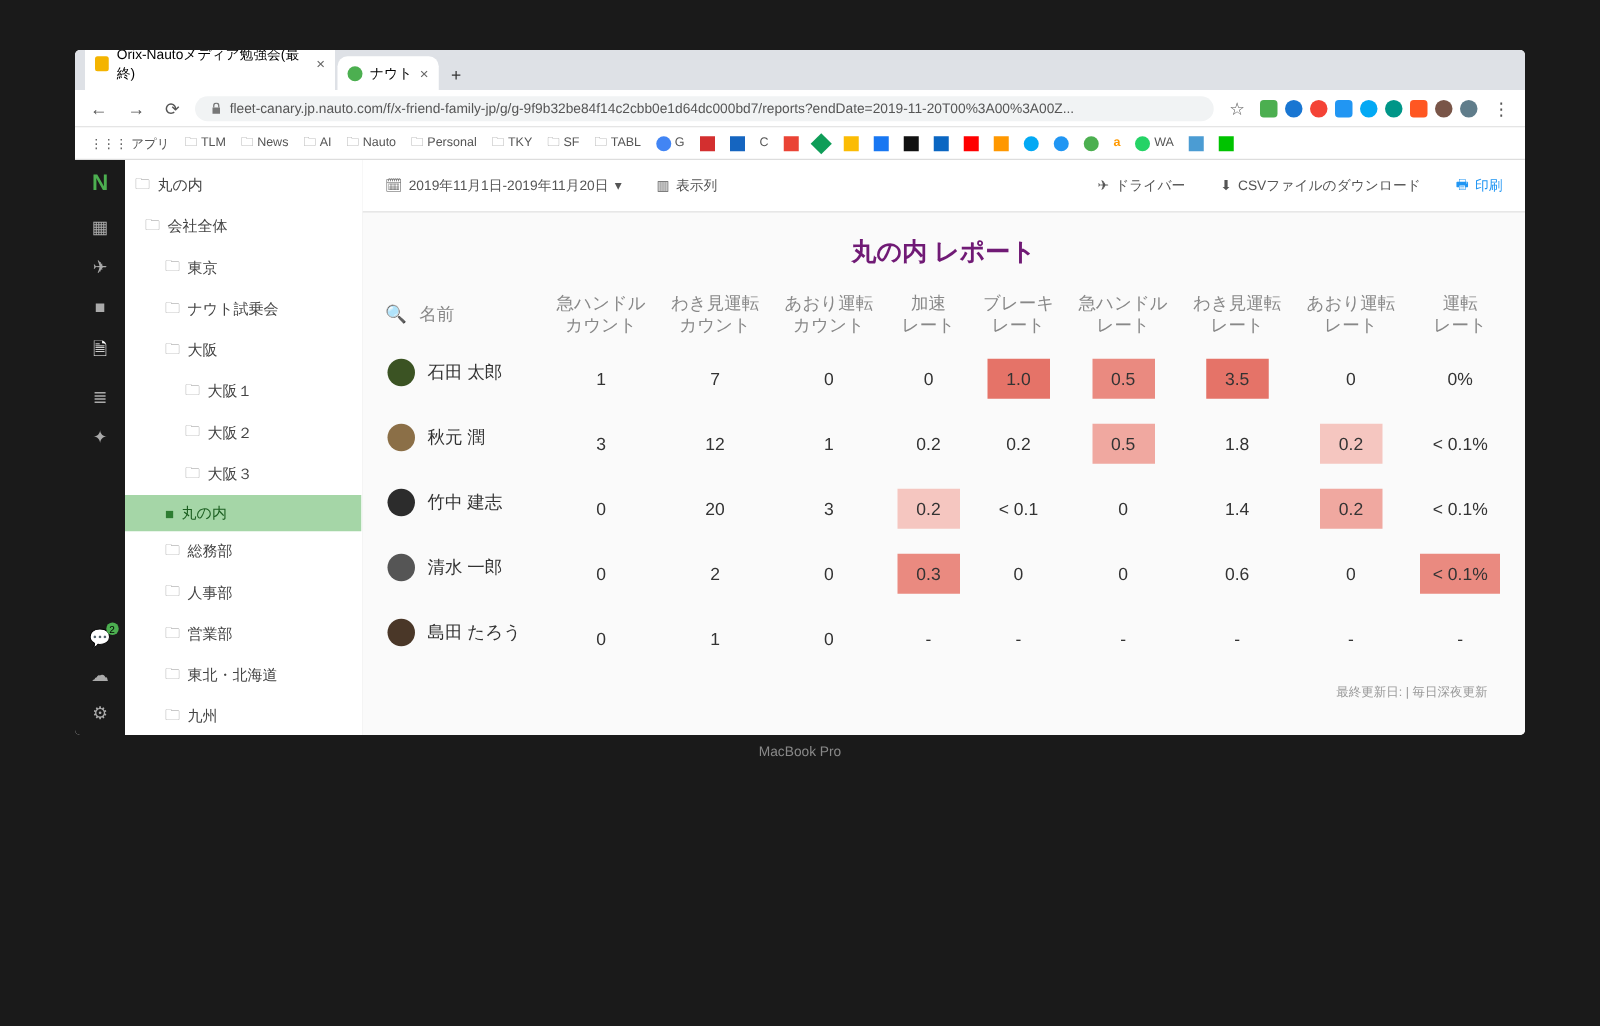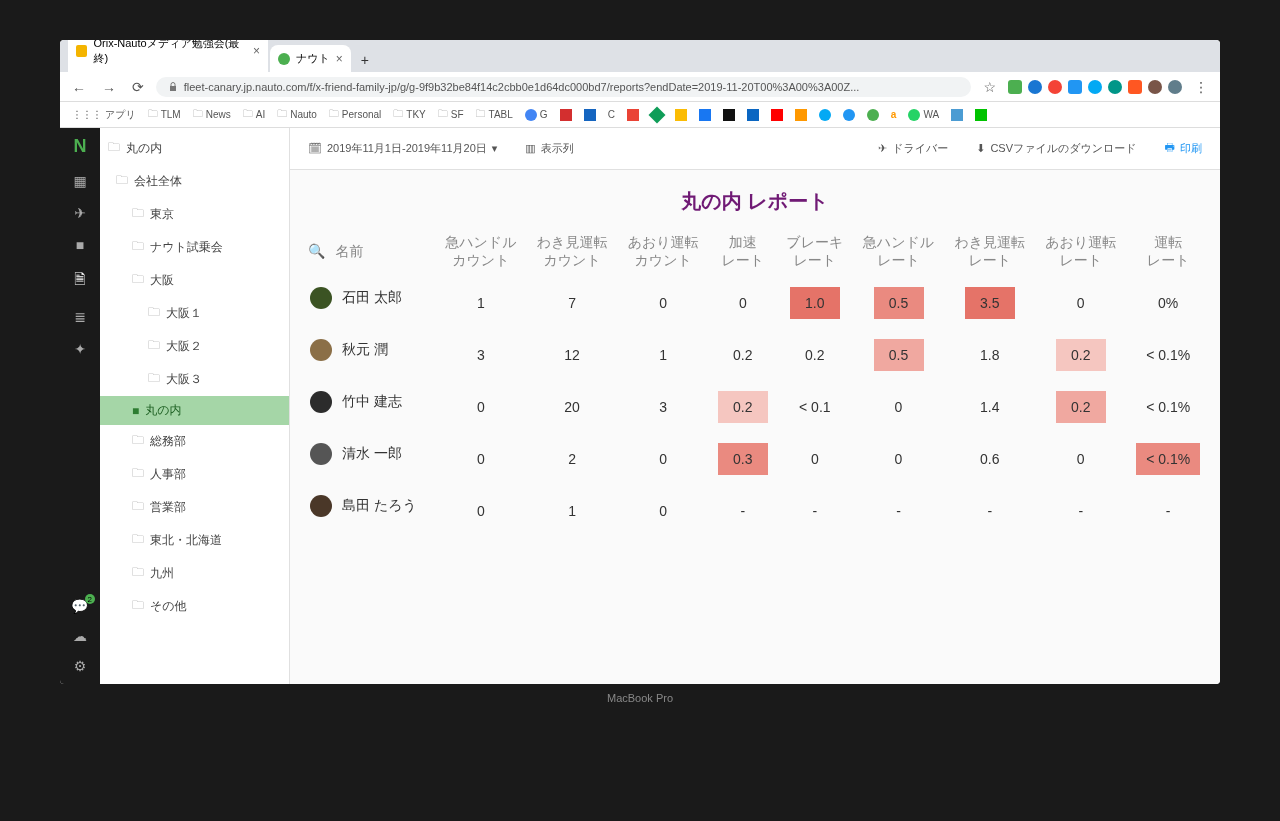--- a/index.html
+++ b/index.html
@@ -1,18 +1,18 @@
 <!DOCTYPE html>
 <html><head>
 <meta charset="utf-8">
 <style>
   * { box-sizing: border-box; margin: 0; padding: 0; }
   body { font-family: -apple-system, "Helvetica Neue", Arial, sans-serif; background: #2a2a2a; width: 1280px; height: 821px; overflow: hidden; }
   .laptop-frame { background: #1a1a1a; padding: 40px 60px 20px; height: 100%; position: relative; }
-  .screen { background: #fff; height: 644px; border-radius: 4px; overflow: hidden; display: flex; flex-direction: column; justify-content: center; }
+  .screen { background: #fff; height: 548px; border-radius: 4px; overflow: hidden; display: flex; flex-direction: column; justify-content: center; }
   .screen-bottom { text-align: center; color: #888; font-size: 11px; margin-top: 8px; }
   
   .tabs-row { background: #dee1e6; display: flex; align-items: flex-end; height: 32px; padding-left: 8px; }
   .tab { background: #fff; border-radius: 8px 8px 0 0; padding: 6px 8px; font-size: 11px; display: flex; align-items: center; gap: 6px; margin-right: 2px; max-width: 200px; }
   .tab-close { color: #666; font-size: 12px; cursor: pointer; }
   .tab-fav { width: 12px; height: 12px; display: inline-block; }
   .tab-fav.orange { background: #f4b400; border-radius: 2px; }
   .tab-fav.green { background: #4caf50; border-radius: 50%; }
   .newtab { padding: 4px 8px; color: #333; font-size: 14px; }
   .addr-row { display: flex; align-items: center; height: 30px; background: #fff; border-bottom: 1px solid #ddd; padding: 0 8px; gap: 8px; }
@@ -399,18 +399,19 @@
                   <td><span class="cell-val">0</span></td>
                   <td><span class="cell-val">-</span></td>
                   <td><span class="cell-val">-</span></td>
                   <td><span class="cell-val">-</span></td>
                   <td><span class="cell-val">-</span></td>
                   <td><span class="cell-val">-</span></td>
                   <td><span class="cell-val">-</span></td>
                 </tr>
               </tbody>
           </table>
+          <div class="footer-note">最終更新日: | 毎日深夜更新</div>
         </div>
       </div>
     </div>
   </div>
   <div class="screen-bottom">MacBook Pro</div>
 </div>
 
 </body></html>

